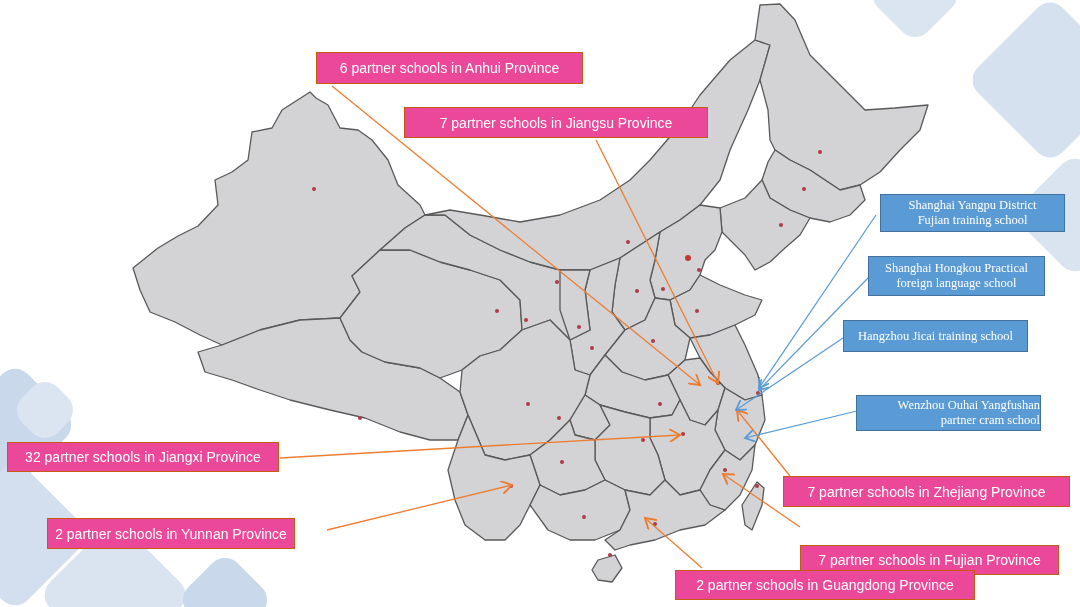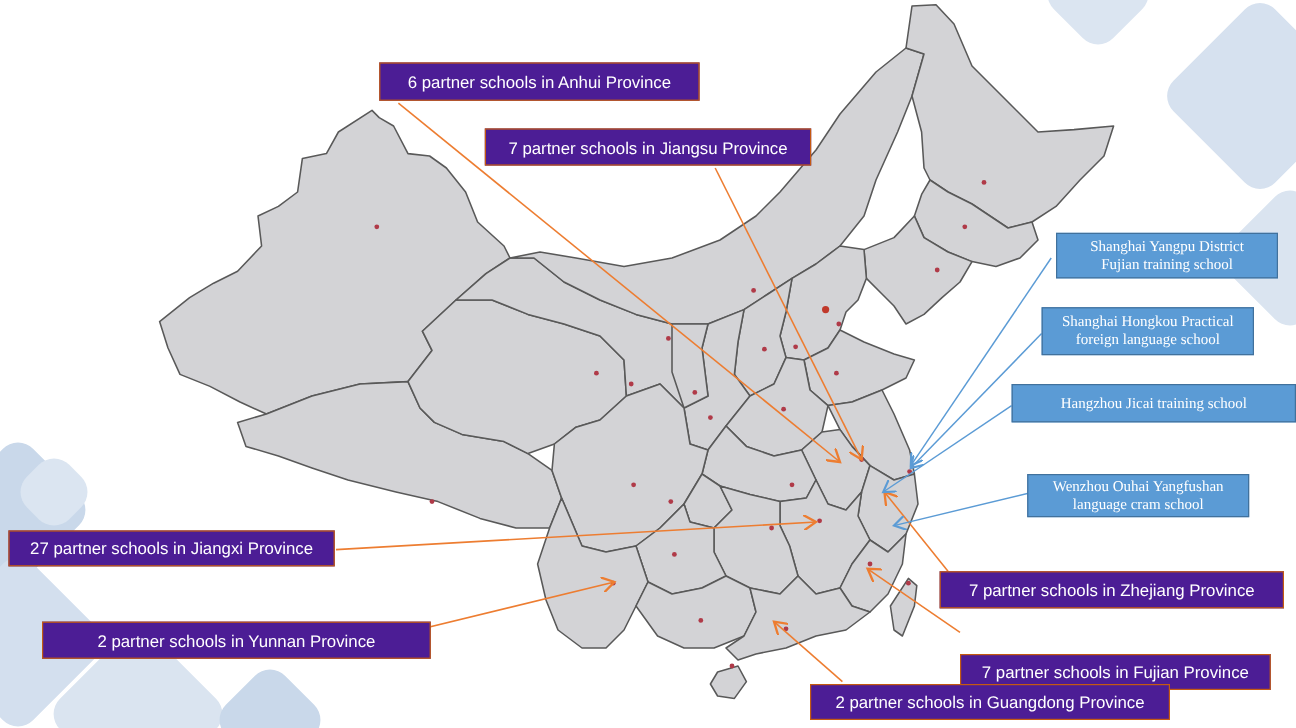--- a/index.html
+++ b/index.html
@@ -9,21 +9,21 @@
       font-family: "Liberation Sans", sans-serif;
     }
     .deco { position: absolute; border-radius: 18px; transform: rotate(45deg); }
     .map-svg { position: absolute; left: 0; top: 0; width: 1080px; height: 607px; }
     .label {
       position: absolute; box-sizing: border-box;
       display: flex; align-items: center; justify-content: center;
       text-align: center; white-space: nowrap;
     }
     .orange {
-      background: #4c1d95; border: 1px solid #c55a11; color: #ffffff;
+      background: #ec4899; border: 1px solid #c55a11; color: #ffffff;
       font-family: "Liberation Sans", sans-serif; font-size: 14px;
     }
     .blue {
       background: #5b9bd5; border: 1px solid #41719c; color: #ffffff;
       font-family: "Liberation Serif", serif; font-size: 12.5px; line-height: 15px;
       flex-direction: column;
     }
   </style>
 </head>
 <body>
@@ -156,46 +156,46 @@
     <line x1="876" y1="215" x2="759" y2="388" marker-end="url(#arrow-blue)"></line>
     <line x1="868" y1="278" x2="759" y2="390" marker-end="url(#arrow-blue)"></line>
     <line x1="843" y1="338" x2="736" y2="410" marker-end="url(#arrow-blue)"></line>
     <line x1="857" y1="411" x2="745" y2="438" marker-end="url(#arrow-blue)"></line>
   </g>
 </svg>
 
 <div class="label orange" style="left:316px;top:52px;width:267px;height:32px;">
   <span>6 partner schools in  Anhui Province</span>
 </div>
-<div class="label orange" style="left:404px;top:107px;width:272px;height:31px;">
+<div class="label orange" style="left:404px;top:107px;width:304px;height:31px;">
   <span>7 partner schools in  Jiangsu Province</span>
 </div>
 <div class="label orange" style="left:7px;top:442px;width:272px;height:30px;">
-  <span>27 partner schools in  Jiangxi Province</span>
-</div>
-<div class="label orange" style="left:35px;top:518px;width:324px;height:31px;">
+  <span>32 partner schools in  Jiangxi Province</span>
+</div>
+<div class="label orange" style="left:47px;top:518px;width:248px;height:31px;">
   <span>2  partner schools in Yunnan Province</span>
 </div>
 <div class="label orange" style="left:783px;top:476px;width:287px;height:31px;align-items:center;">
   <span>7 partner schools in Zhejiang Province</span>
 </div>
 <div class="label orange" style="left:800px;top:545px;width:259px;height:30px;">
   <span>7 partner schools in Fujian Province</span>
 </div>
 <div class="label orange" style="left:635px;top:570px;width:300px;height:30px;margin-left:40px;">
   <span>2 partner schools in  Guangdong Province</span>
 </div>
 
 <div class="label blue" style="left:880px;top:194px;width:185px;height:38px;">
   <span>Shanghai Yangpu District</span>
   <span>Fujian training school</span>
 </div>
 <div class="label blue" style="left:868px;top:256px;width:177px;height:40px;">
   <span>Shanghai Hongkou Practical</span>
   <span>foreign language school</span>
 </div>
-<div class="label blue" style="left:843px;top:320px;width:237px;height:32px;">
+<div class="label blue" style="left:843px;top:320px;width:185px;height:32px;">
   <span>Hangzhou Jicai training school</span>
 </div>
-<div class="label blue" style="left:856px;top:395px;width:185px;height:36px;">
+<div class="label blue" style="left:856px;top:395px;width:185px;height:36px;align-items:flex-end;">
   <span>Wenzhou Ouhai Yangfushan</span>
-  <span>language cram school</span>
+  <span>partner cram school</span>
 </div>
 
 </body></html>

